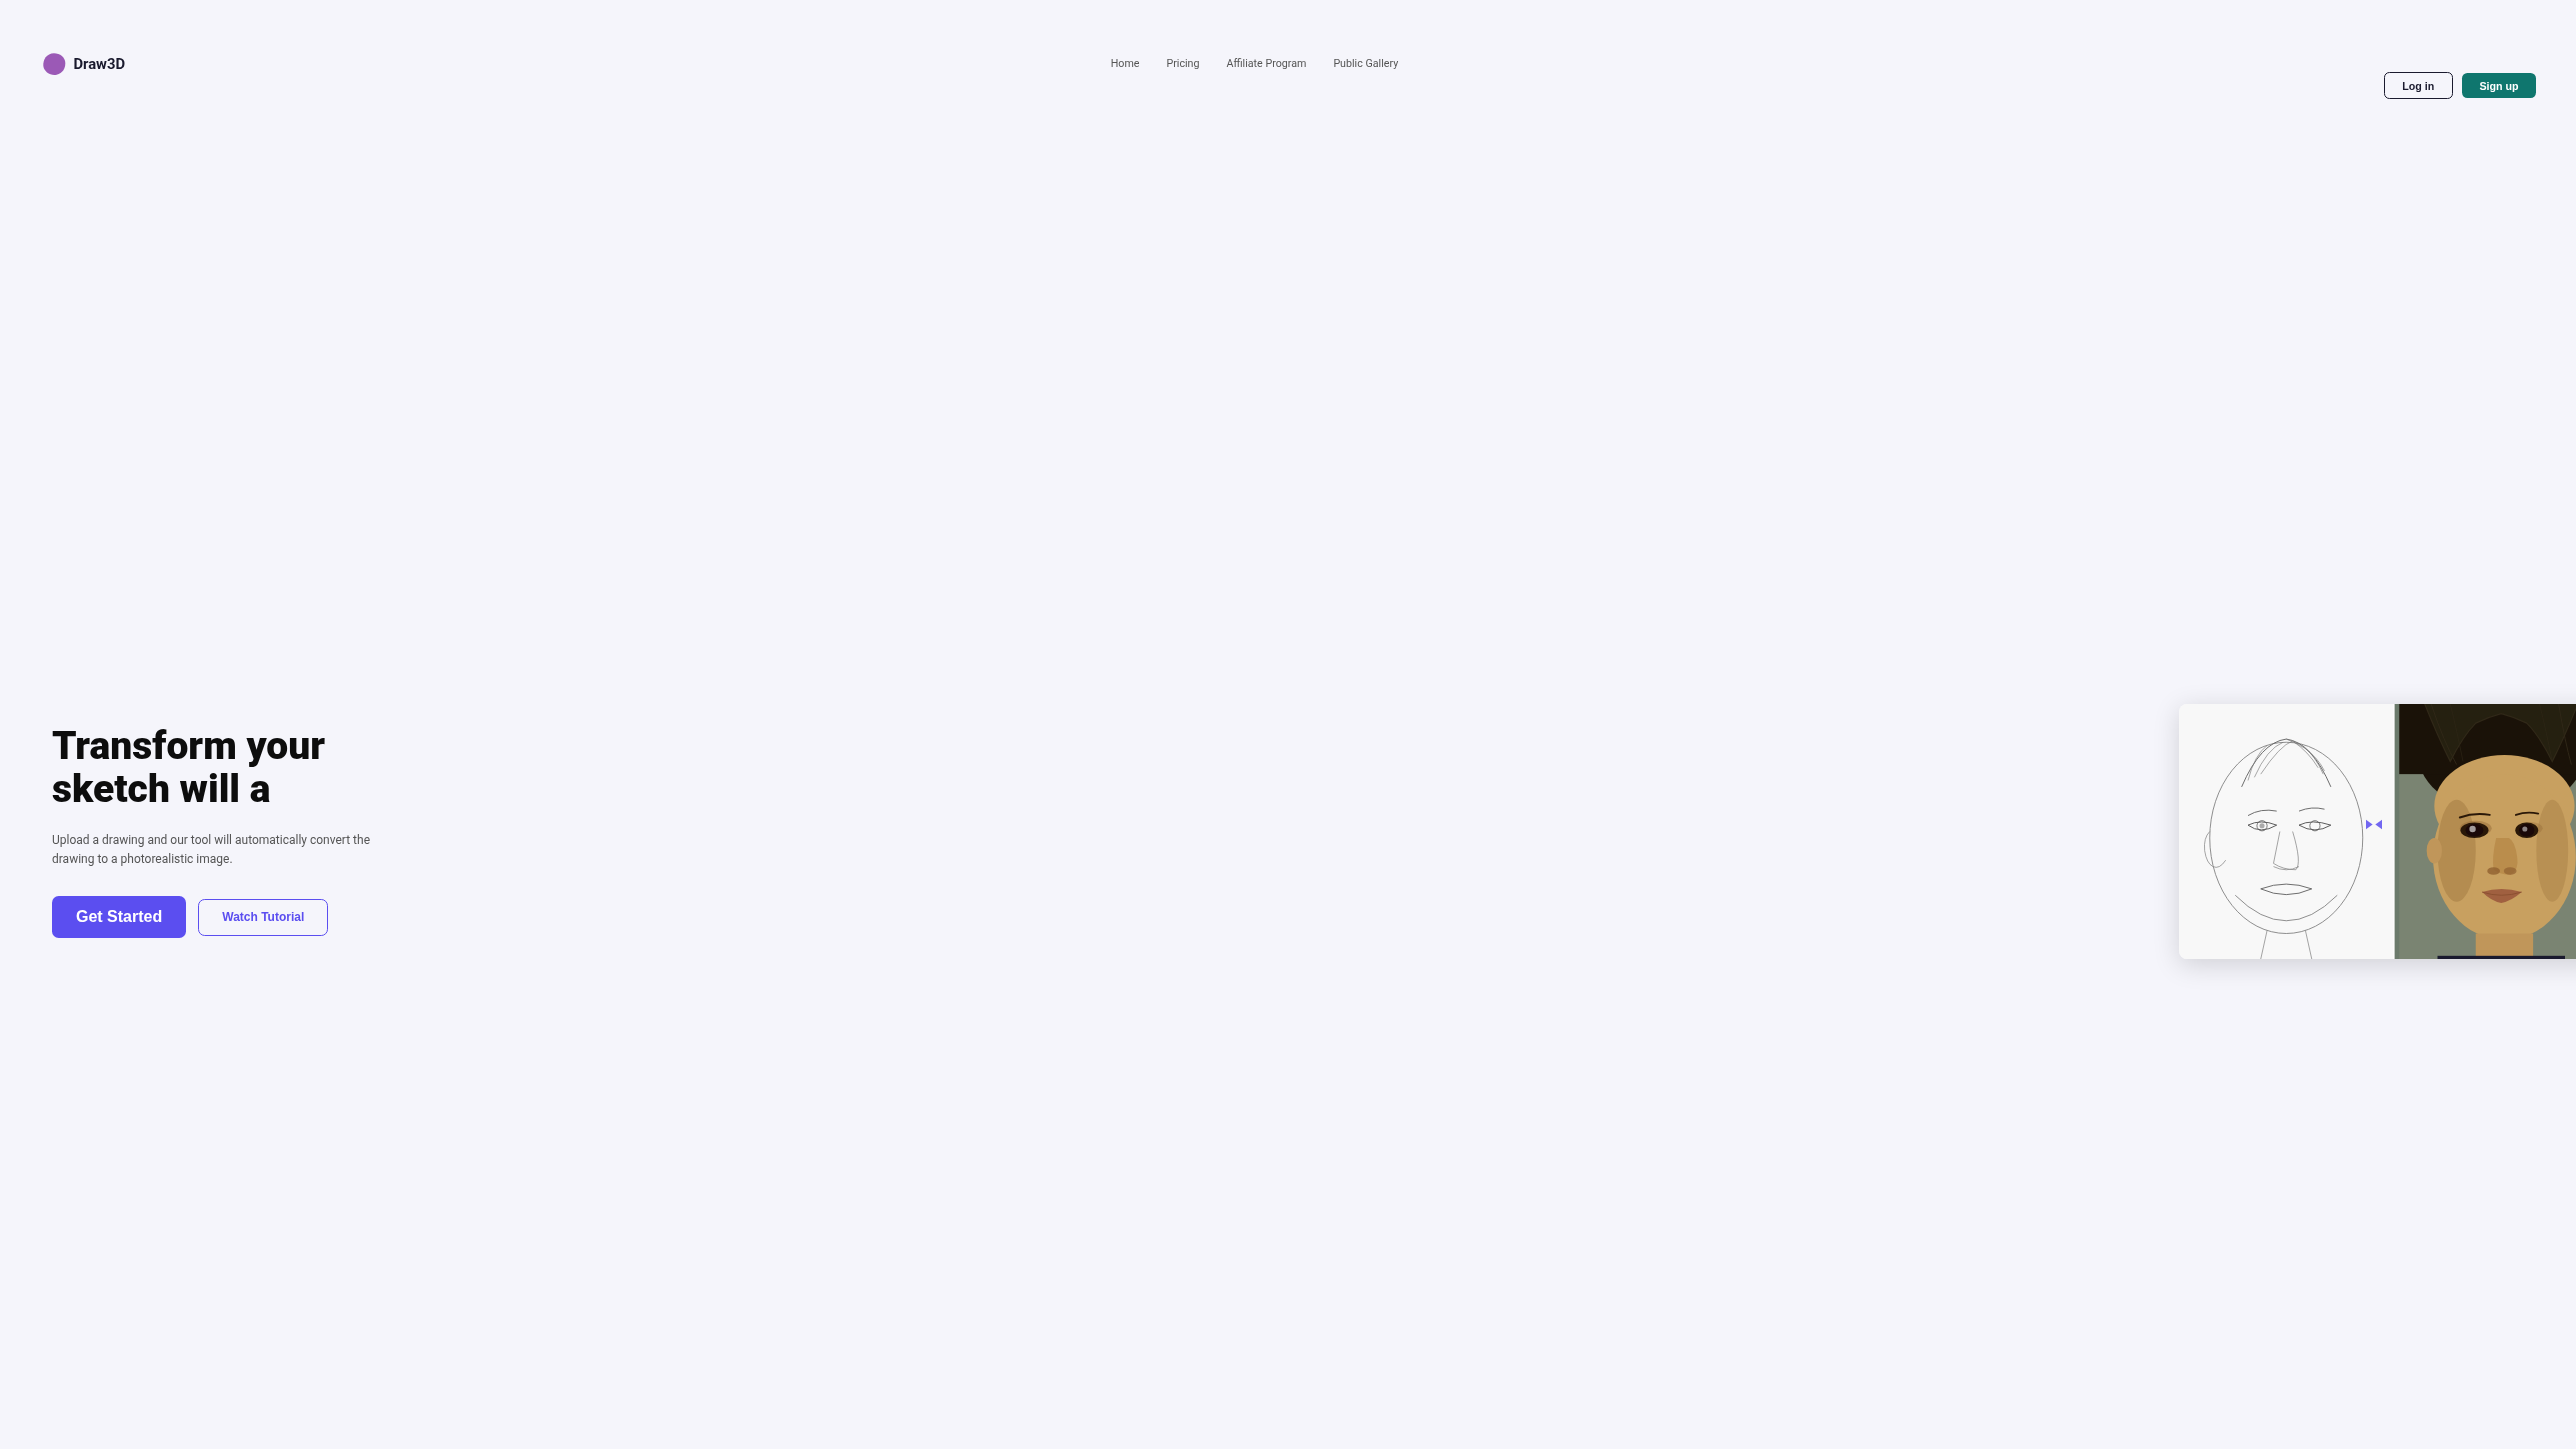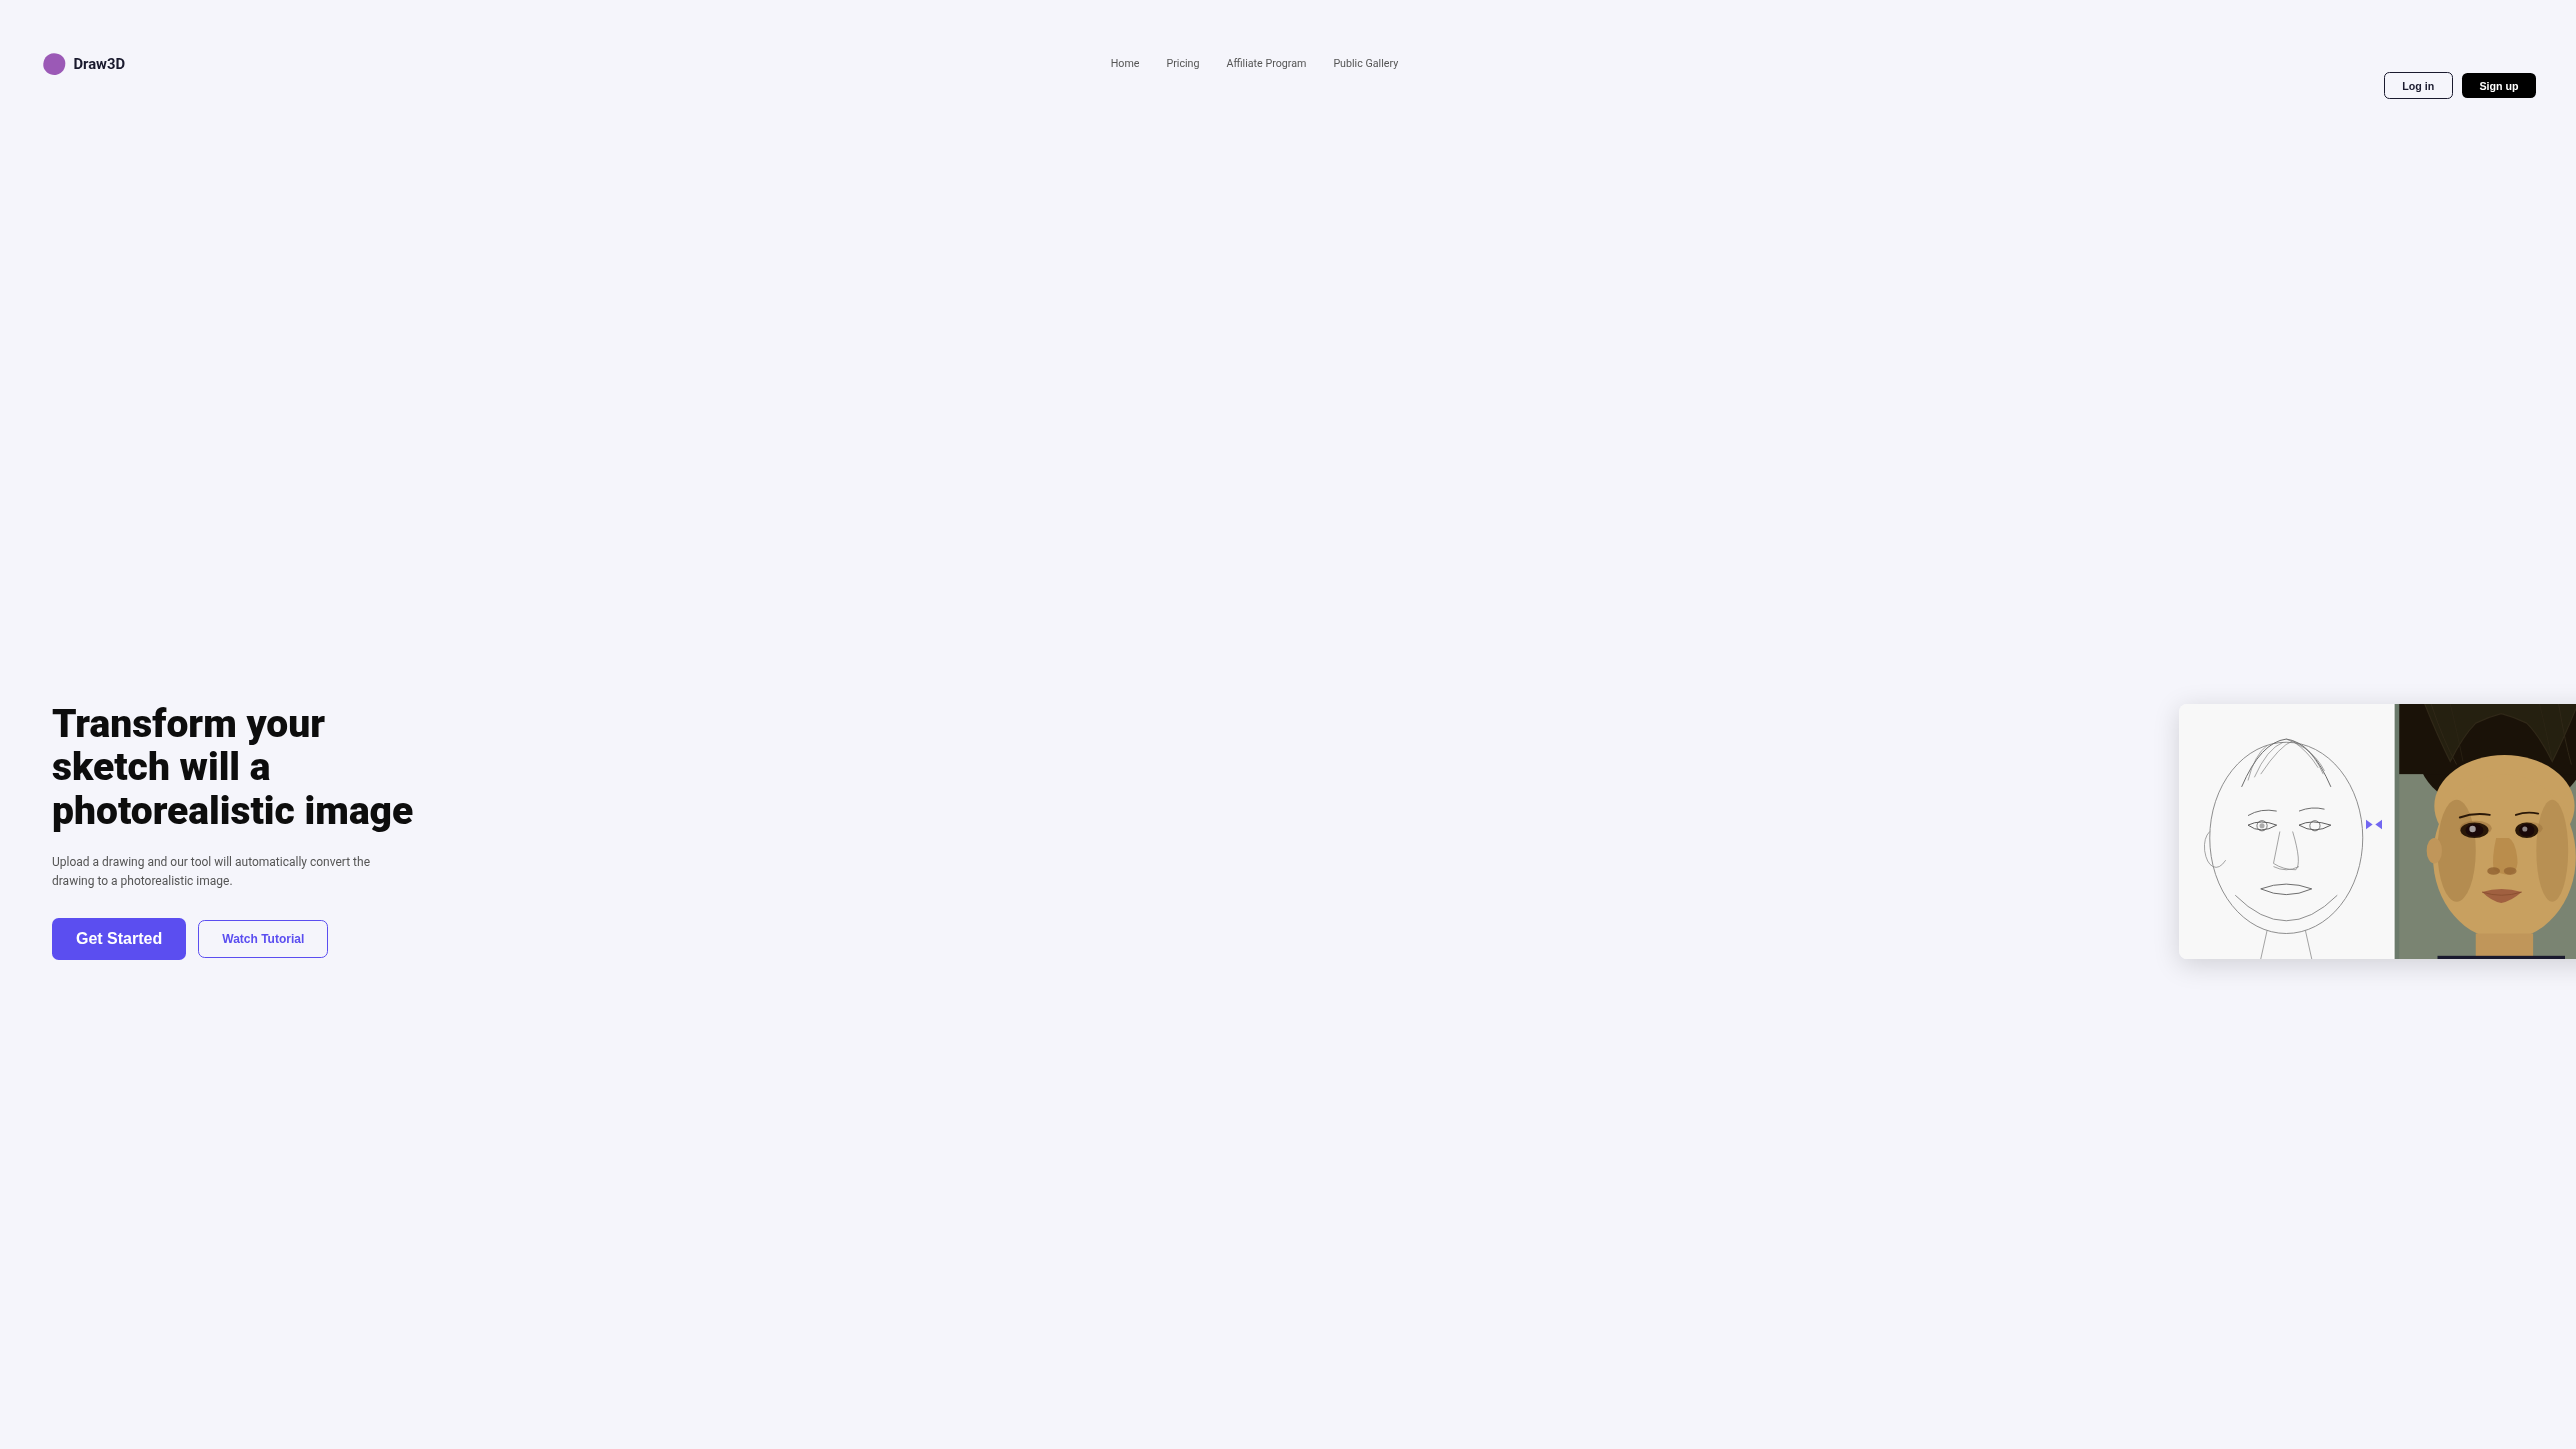--- a/index.html
+++ b/index.html
@@ -71,21 +71,21 @@
       border: 1.3px solid #1a1a2e;
       border-radius: 5.4px;
       cursor: pointer;
     }
 
     .btn-signup {
       padding: 6.7px 17.4px;
       font-size: 10.7px;
       font-weight: 600;
       color: #fff;
-      background: #000000;
+      background: #0f766e;
       border: none;
       border-radius: 5.4px;
       cursor: pointer;
     }
 
     
     .hero {
       display: flex;
       align-items: center;
       justify-content: space-between;
@@ -249,21 +249,20 @@
     <button class="btn-login">Log in</button>
     <button class="btn-signup">Sign up</button>
   </div>
 </nav>
 
 <section class="hero">
   <div class="hero-left">
     <h1 class="hero-title">
       <span>Transform your</span><br>
       <span>sketch will a</span><br>
-      <span>photorealistic image</span>
     </h1>
     <p class="hero-subtitle">Upload a drawing and our tool will automatically convert the drawing to a photorealistic image.</p>
     <div class="hero-buttons">
       <button class="btn-get-started">Get Started</button>
       <button class="btn-watch-tutorial">Watch Tutorial</button>
     </div>
   </div>
 
   <div class="hero-right">
     <div class="hero-image-container">

